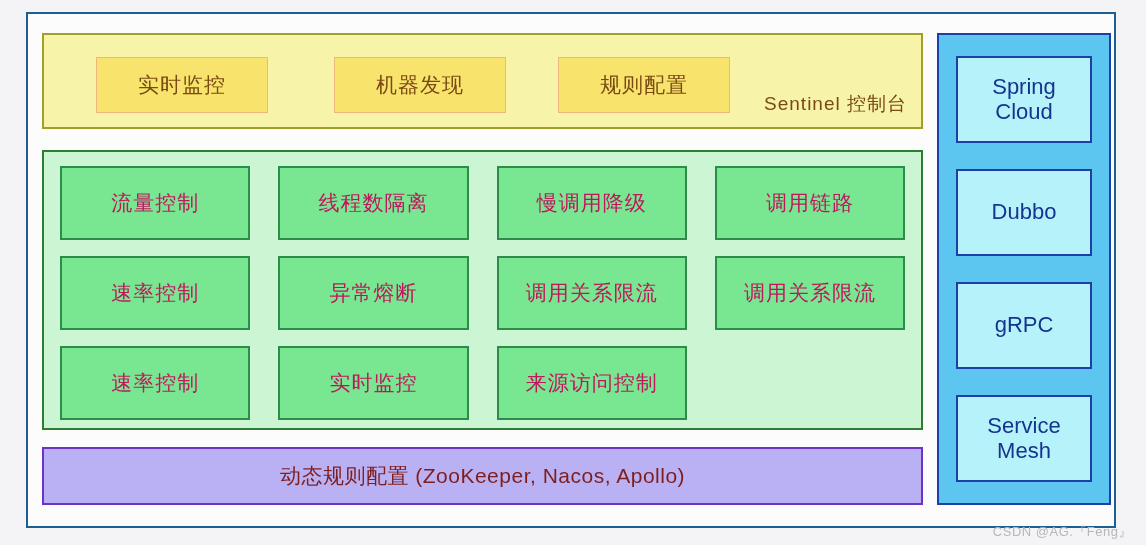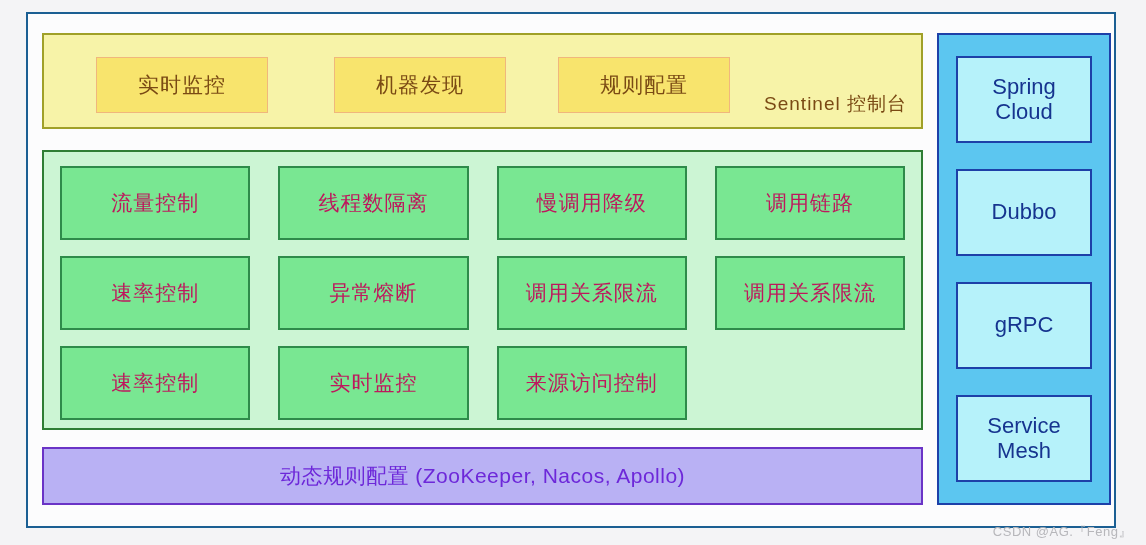--- a/index.html
+++ b/index.html
@@ -109,21 +109,21 @@
     top: 447px;
     width: 881px;
     height: 58px;
     background: #b9b1f4;
     border: 2px solid #6a33c6;
     box-sizing: border-box;
     display: flex;
     align-items: center;
     justify-content: center;
     font-size: 21px;
-    color: #6d28d9;
+    color: #7f1d1d;
     letter-spacing: 0.5px;
   }
 
   
   .adapters-panel {
     position: absolute;
     left: 937px;
     top: 33px;
     width: 174px;
     height: 472px;

